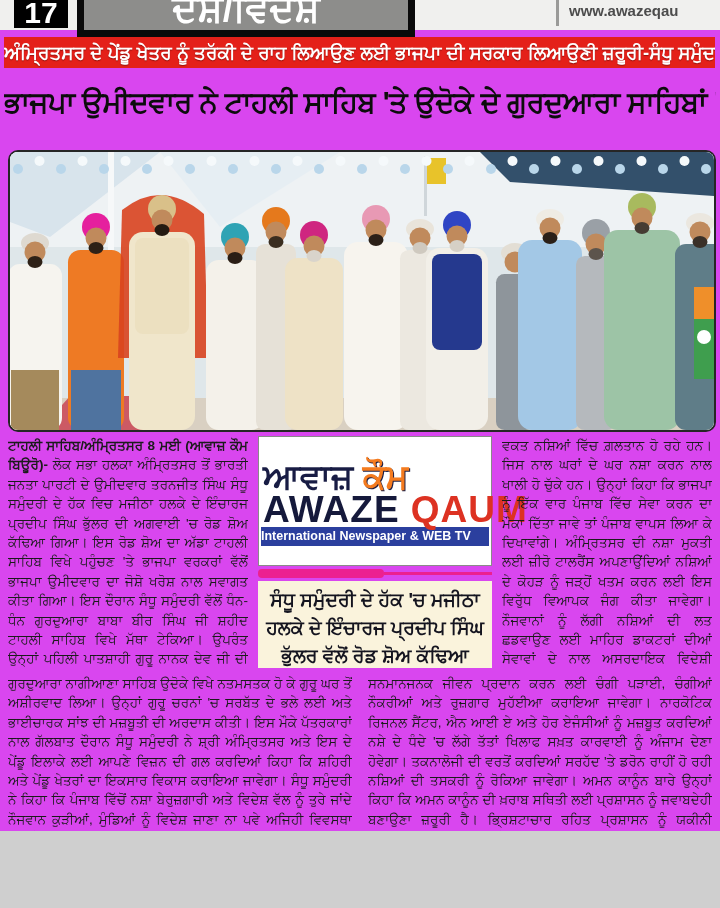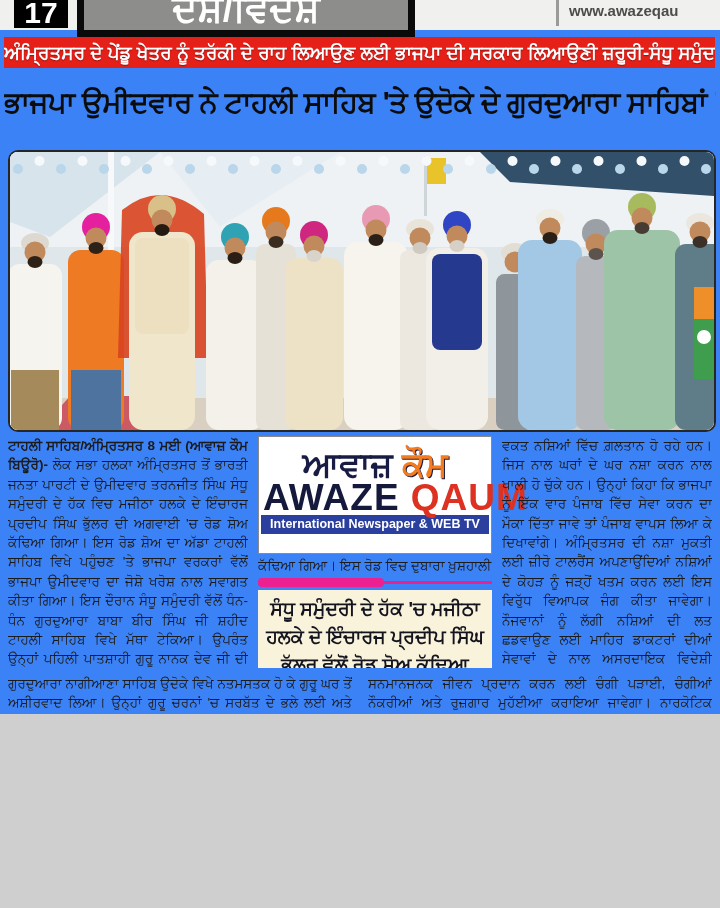--- a/index.html
+++ b/index.html
@@ -1,16 +1,16 @@
 <!DOCTYPE html>
 <html><head>
 <meta charset="utf-8">
 <style>
   html,body{margin:0;padding:0;background:#cfcfcf;}
-  .page{position:relative;width:720px;height:714px;background:#3b82f6;overflow:hidden;
+  .page{position:relative;width:720px;height:831px;background:#d946ef;overflow:hidden;
         font-family:"Liberation Sans","DejaVu Sans",sans-serif;color:#141414;}
   
   .topbar{position:absolute;top:0;left:0;right:0;height:30px;background:#f0f0ee;}
   .pageno{position:absolute;top:-4px;left:14px;width:54px;height:32px;background:#000;
           color:#fff;font-size:30px;font-weight:800;text-align:center;line-height:34px;overflow:hidden;}
   .section-box{position:absolute;top:-18px;left:84px;width:324px;height:48px;background:#8d8d8b;
           box-shadow:-9px 9px 0 -2px #0a0a0a, 9px 9px 0 -2px #0a0a0a;
           color:#fff;font-size:38px;font-weight:800;text-align:center;line-height:52px;overflow:hidden;}
   .site-url{position:absolute;top:0px;left:556px;width:170px;height:26px;border-left:3px solid #9a9a98;
           padding-left:10px;font-size:15px;font-weight:700;color:#4c4c4c;line-height:22px;
@@ -25,21 +25,21 @@
   
   .photo-frame{position:absolute;top:150px;left:8px;width:704px;height:278px;border:2px solid #262626;
           border-radius:10px;overflow:hidden;background:#e3ebef;}
   .photo-frame svg{display:block;}
   
   .article{position:absolute;top:436px;left:8px;right:8px;bottom:0;overflow:hidden;}
   .top-grid{display:grid;grid-template-columns:240px 234px auto;column-gap:10px;height:232px;overflow:hidden;}
   .body-txt{font-size:13.5px;line-height:19.4px;text-align:justify;color:#1b1b1b;overflow:hidden;}
   .dateline{font-weight:800;}
   
-  .logo-box{border:1.5px solid #8a8a8a;background:#fff;text-align:center;padding:8px 4px 0 4px;}
+  .logo-box{border:1.5px solid #8a8a8a;background:#fff;padding:20px 4px 0 4px;}
   .logo-pj{font-size:34px;font-weight:800;line-height:38px;white-space:nowrap;}
   .logo-pj .pj1{color:#181c44;}
   .logo-pj .pj2{color:#f47b1f;text-shadow:1px 1px 0 #181c44;}
   .logo-en{font-size:37px;font-weight:800;letter-spacing:1px;line-height:30px;white-space:nowrap;}
   .logo-en .en1{color:#15193b;}
   .logo-en .en2{color:#dd3222;}
   .logo-tag{margin:2px -2px 19px -2px;background:#2b3f9e;color:#fff;font-size:12.5px;font-weight:700;
             line-height:19px;white-space:nowrap;overflow:hidden;}
   .center-line{font-size:13.5px;line-height:19px;white-space:nowrap;overflow:hidden;margin-top:2px;color:#1b1b1b;}
   
@@ -217,21 +217,20 @@
           <div class="logo-pj">
             <span class="pj1">ਆਵਾਜ਼</span>
             <span class="pj2">ਕੌਮ</span>
           </div>
           <div class="logo-en">
             <span class="en1">AWAZE</span>
             <span class="en2">QAUM</span>
           </div>
           <div class="logo-tag">International Newspaper &amp; WEB TV</div>
         </div>
-        <div class="center-line">ਕੱਢਿਆ ਗਿਆ। ਇਸ ਰੋਡ ਵਿਚ ਦੁਬਾਰਾ ਖ਼ੁਸ਼ਹਾਲੀ</div>
         <div class="bar-row">
           <div class="bar-thick"></div>
           <div class="bar-thin"></div>
         </div>
         <div class="pq-text">ਸੰਧੂ ਸਮੁੰਦਰੀ ਦੇ ਹੱਕ 'ਚ ਮਜੀਠਾ ਹਲਕੇ ਦੇ ਇੰਚਾਰਜ ਪ੍ਰਦੀਪ ਸਿੰਘ ਭੁੱਲਰ ਵੱਲੋਂ ਰੋਡ ਸ਼ੋਅ ਕੱਢਿਆ ਗਿਆ</div>
 
       </div>
 
       <div class="body-txt">ਵਕਤ ਨਸ਼ਿਆਂ ਵਿੱਚ ਗ਼ਲਤਾਨ ਹੋ ਰਹੇ ਹਨ। ਜਿਸ ਨਾਲ ਘਰਾਂ ਦੇ ਘਰ ਨਸ਼ਾ ਕਰਨ ਨਾਲ ਖਾਲੀ ਹੋ ਚੁੱਕੇ ਹਨ। ਉਨ੍ਹਾਂ ਕਿਹਾ ਕਿ ਭਾਜਪਾ ਨੂੰ ਇੱਕ ਵਾਰ ਪੰਜਾਬ ਵਿੱਚ ਸੇਵਾ ਕਰਨ ਦਾ ਮੌਕਾ ਦਿੱਤਾ ਜਾਵੇ ਤਾਂ ਪੰਜਾਬ ਵਾਪਸ ਲਿਆ ਕੇ ਦਿਖਾਵਾਂਗੇ। ਅੰਮ੍ਰਿਤਸਰ ਦੀ ਨਸ਼ਾ ਮੁਕਤੀ ਲਈ ਜ਼ੀਰੋ ਟਾਲਰੈਂਸ ਅਪਣਾਉਂਦਿਆਂ ਨਸ਼ਿਆਂ ਦੇ ਕੋਹੜ ਨੂੰ ਜੜ੍ਹੋਂ ਖਤਮ ਕਰਨ ਲਈ ਇਸ ਵਿਰੁੱਧ ਵਿਆਪਕ ਜੰਗ ਕੀਤਾ ਜਾਵੇਗਾ। ਨੌਜਵਾਨਾਂ ਨੂੰ ਲੱਗੀ ਨਸ਼ਿਆਂ ਦੀ ਲਤ ਛਡਵਾਉਣ ਲਈ ਮਾਹਿਰ ਡਾਕਟਰਾਂ ਦੀਆਂ ਸੇਵਾਵਾਂ ਦੇ ਨਾਲ ਅਸਰਦਾਇਕ ਵਿਦੇਸ਼ੀ ਦਵਾਈਆਂ ਦੀ ਵਰਤੋਂ ਵੀ ਕੀਤੀ ਜਾਵੇਗੀ। ਨਸ਼ਾ ਛੱਡਣ ਵਾਲੇ ਨੌਜਵਾਨਾਂ ਨੂੰ ਸਮਾਜ 'ਚ</div>
     </div>

